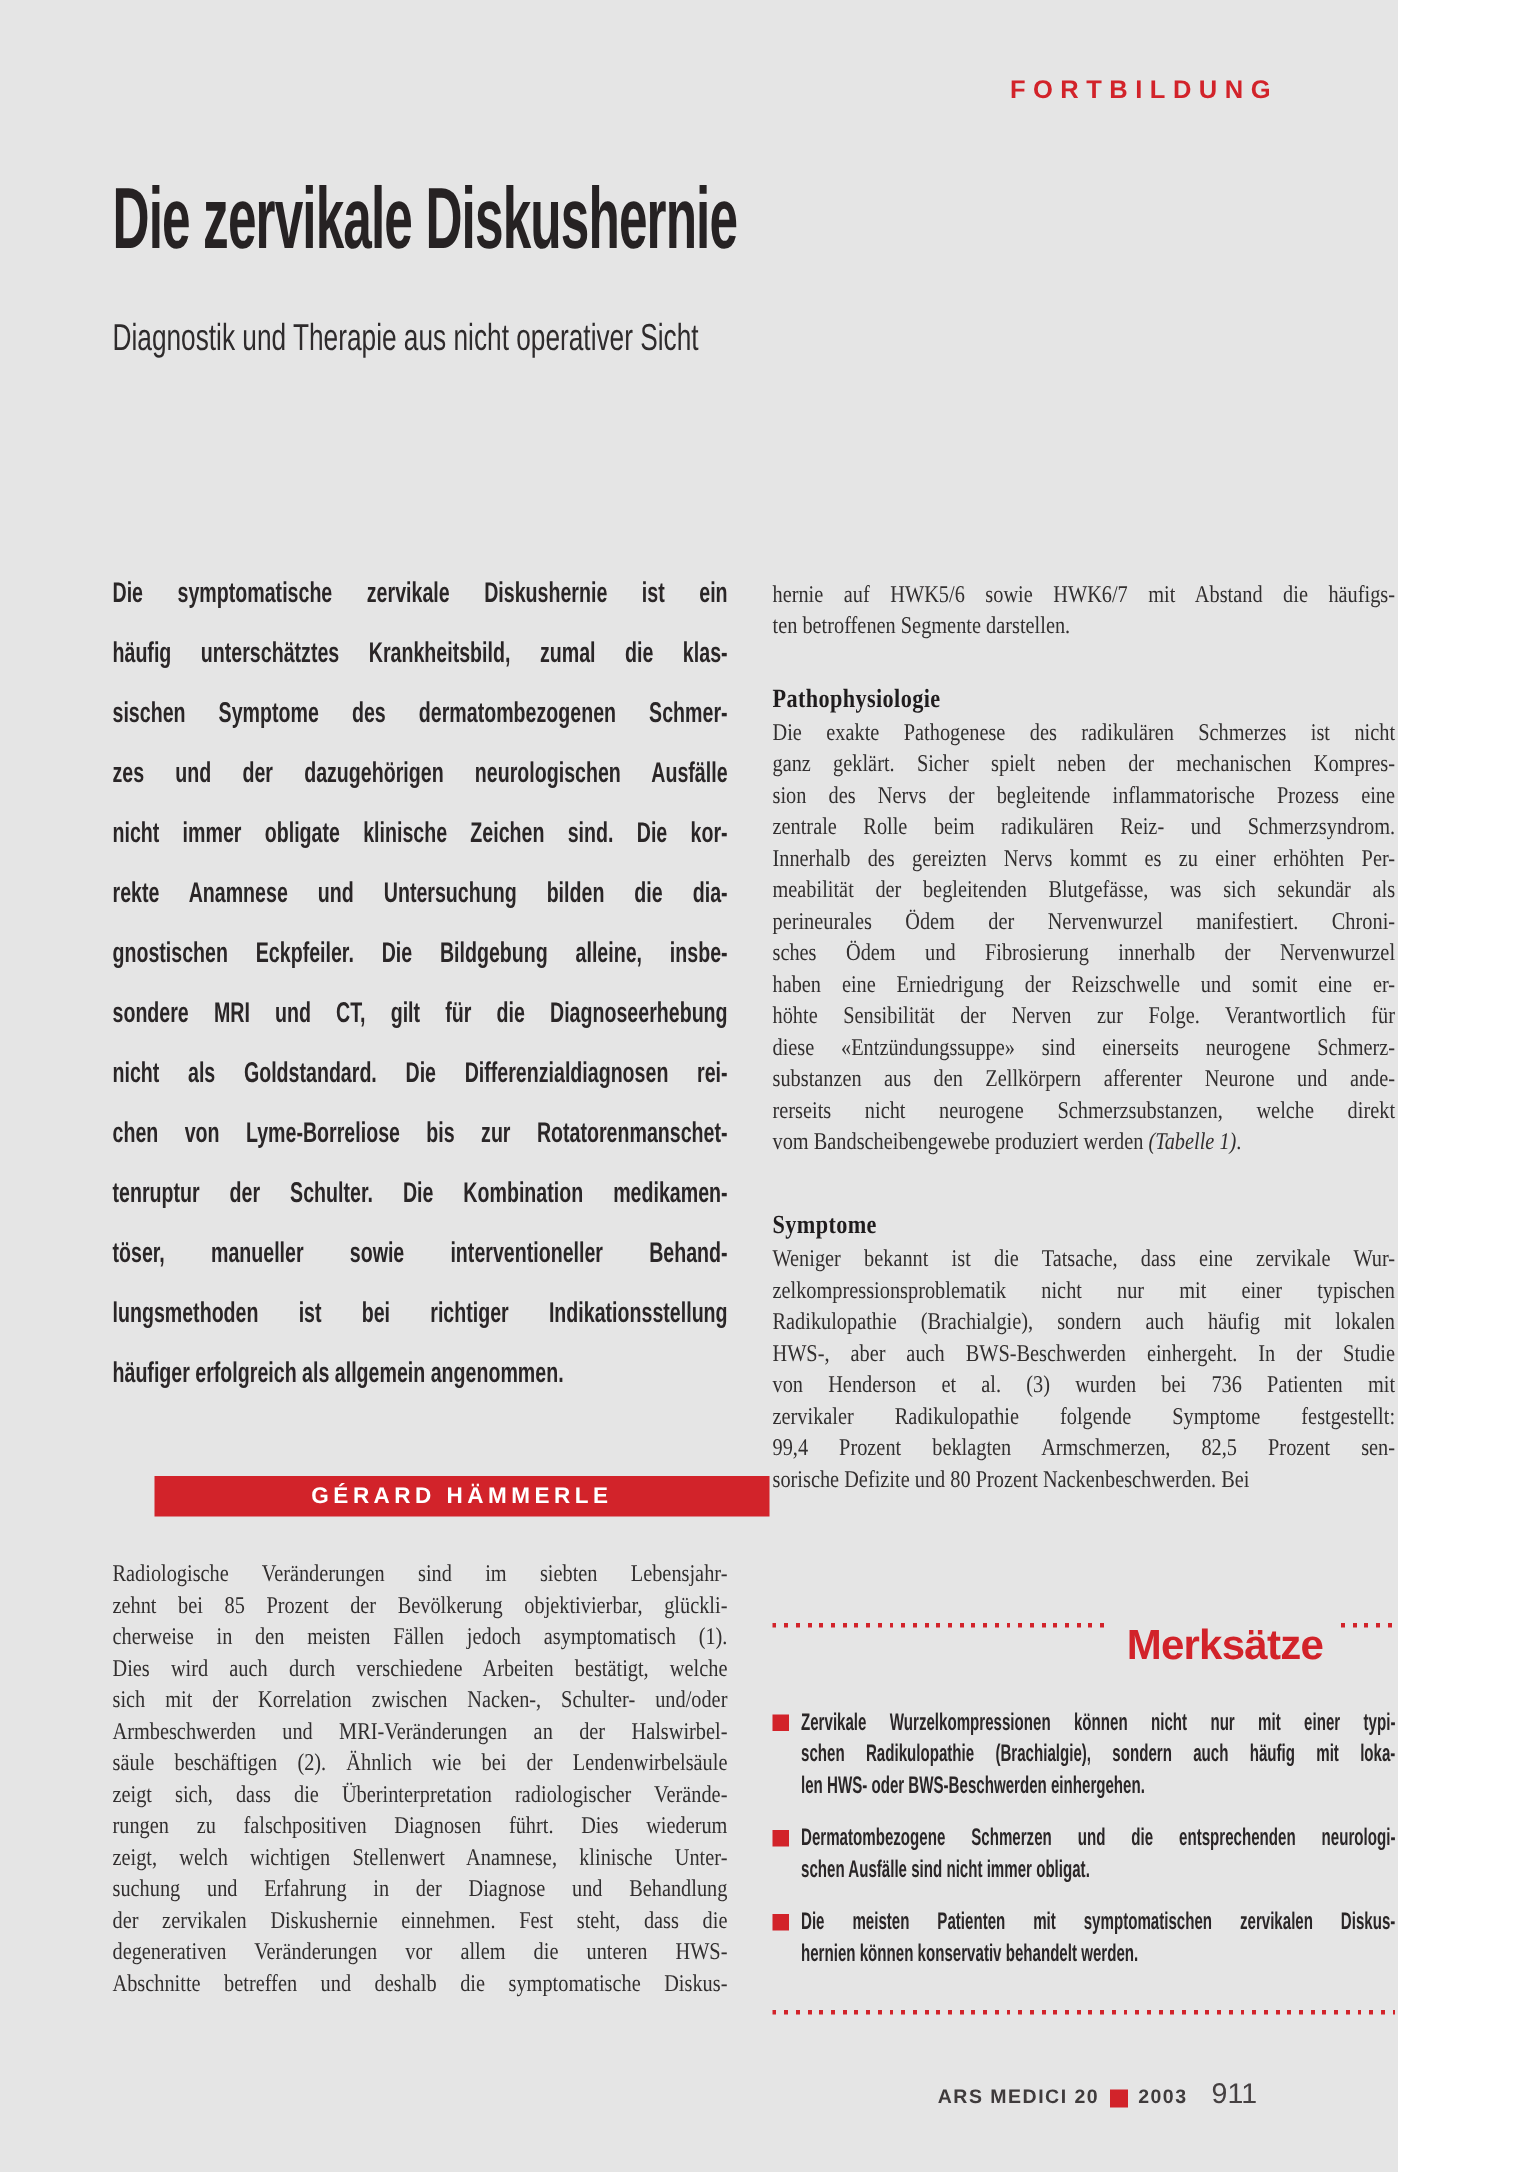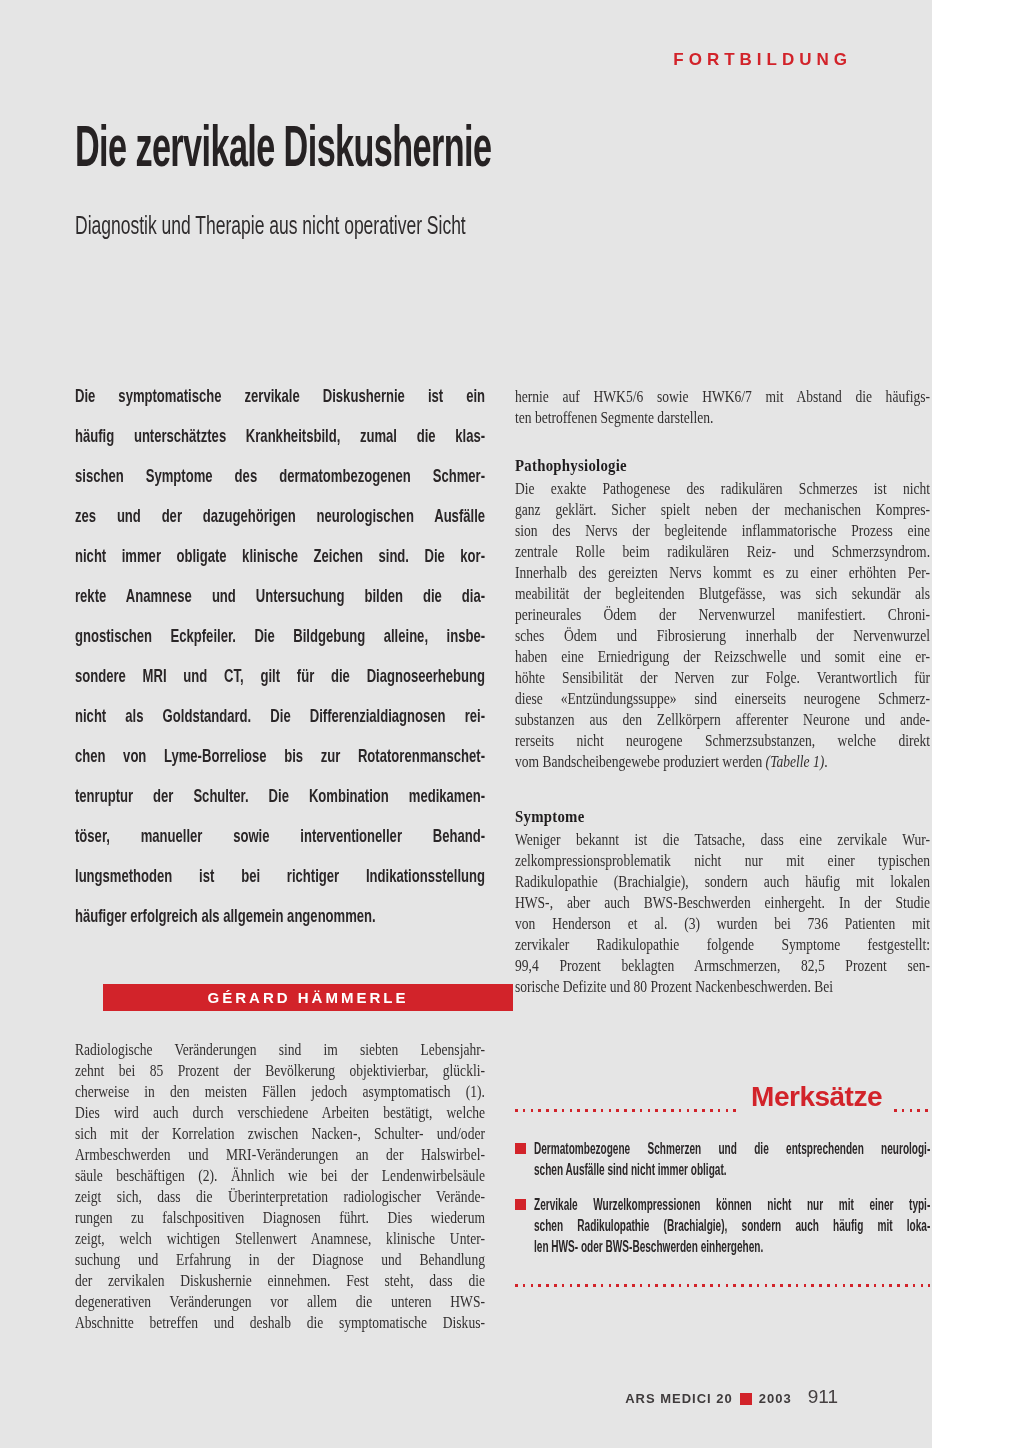--- a/index.html
+++ b/index.html
@@ -81,21 +81,21 @@
     color:#1f1c1d;letter-spacing:.3px;
   }
   .sec-heading.first{ margin-top:26px; }
   .sec-heading.second{ margin-top:33px; }
   .sec-body{ margin-top:2px; }
   
   .merk{
     position:absolute;top:1082px;left:515px;width:415px;
     font-family:"Liberation Sans",sans-serif;
   }
-  .merk-header{ display:flex;align-items:flex-end;height:30px; }
+  .merk-header{ display:flex;align-items:flex-start;height:30px; }
   .dots{
     height:3px;
     background:repeating-linear-gradient(90deg,var(--red) 0 2.6px,transparent 2.6px 7.8px);
   }
   .merk-header .dots.left{ flex:1;margin-right:12px; }
   .merk-header .dots.right{ width:36px;margin-left:12px; }
   .merk-title{
     font-weight:bold;font-size:28px;letter-spacing:-0.5px;
     color:var(--red);line-height:30px;
   }
@@ -224,30 +224,37 @@
   <div class="merk">
     <div class="merk-header">
       <div class="dots left"></div>
       <div class="merk-title">Merksätze</div>
       <div class="dots right"></div>
     </div>
     <div class="merk-items">
       <div class="merk-item">
         <span class="merk-bullet"></span>
         <div class="merk-lines">
+            <div class="tline jfull">Zervikale Wurzelkompressionen können nicht nur mit einer typi-</div>
+            <div class="tline jfull">schen Radikulopathie (Brachialgie), sondern auch häufig mit loka-</div>
+            <div class="tline">len HWS- oder BWS-Beschwerden einhergehen.</div>
+          </div>
+      </div>
+      <div class="merk-item">
+        <span class="merk-bullet"></span>
+        <div class="merk-lines">
             <div class="tline jfull">Dermatombezogene Schmerzen und die entsprechenden neurologi-</div>
             <div class="tline">schen Ausfälle sind nicht immer obligat.</div>
           </div>
       </div>
       <div class="merk-item">
         <span class="merk-bullet"></span>
         <div class="merk-lines">
-            <div class="tline jfull">Zervikale Wurzelkompressionen können nicht nur mit einer typi-</div>
-            <div class="tline jfull">schen Radikulopathie (Brachialgie), sondern auch häufig mit loka-</div>
-            <div class="tline">len HWS- oder BWS-Beschwerden einhergehen.</div>
+            <div class="tline jfull">Die meisten Patienten mit symptomatischen zervikalen Diskus-</div>
+            <div class="tline">hernien können konservativ behandelt werden.</div>
           </div>
       </div>
     </div>
     <div class="dots merk-bottom"></div>
   </div>
 
   <div class="footer">
     <span class="journal">ARS MEDICI 20</span>
     <span class="sep"></span>
     <span class="year">2003</span>

